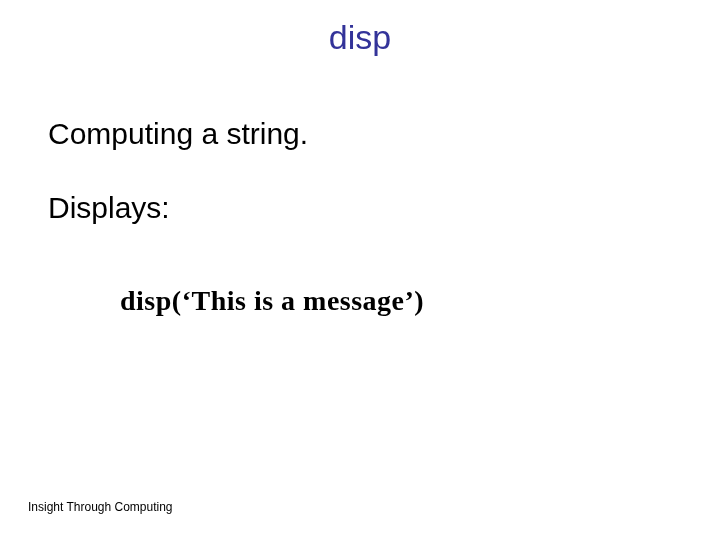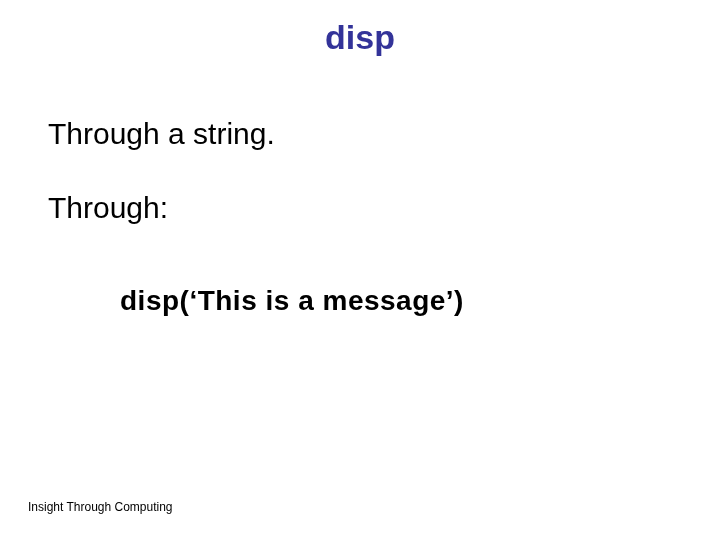--- a/index.html
+++ b/index.html
@@ -14,21 +14,21 @@
       font-family: "Comic Sans MS", cursive, sans-serif;
       position: relative;
       overflow: hidden;
     }
     .slide-title {
       text-align: center;
       font-size: 34px;
       color: #333399;
       padding-top: 18px;
       font-family: "Comic Sans MS", cursive, sans-serif;
-      font-weight: bold;
+      font-weight: normal;
     }
     .body-area {
       padding-left: 48px;
       padding-right: 48px;
     }
     .line-displays {
       font-size: 30px;
       color: #000000;
       margin-top: 60px;
       font-family: "Comic Sans MS", cursive, sans-serif;
@@ -37,37 +37,37 @@
       font-size: 30px;
       color: #000000;
       margin-top: 40px;
       font-family: "Comic Sans MS", cursive, sans-serif;
     }
     .code-line {
       font-size: 28px;
       color: #000000;
       margin-top: 60px;
       margin-left: 72px;
-      font-family: Liberation Sans, sans-serif;
+      font-family: Liberation Serif, serif;
       font-weight: bold;
       letter-spacing: 0.5px;
     }
     .footer {
       position: absolute;
       bottom: 26px;
       left: 28px;
       font-size: 12px;
       color: #000000;
       font-family: "Comic Sans MS", cursive, sans-serif;
     }
   </style>
 </head>
 <body>
 
 <h1 class="slide-title">disp</h1>
 
 <div class="body-area">
-  <p class="line-displays">Through a string.</p>
-  <p class="line-example">Through:</p>
+  <p class="line-displays">Computing a string.</p>
+  <p class="line-example">Displays:</p>
   <p class="code-line">disp(‘This is a message’)</p>
 </div>
 
 <div class="footer">Insight Through Computing</div>
 
 </body></html>

